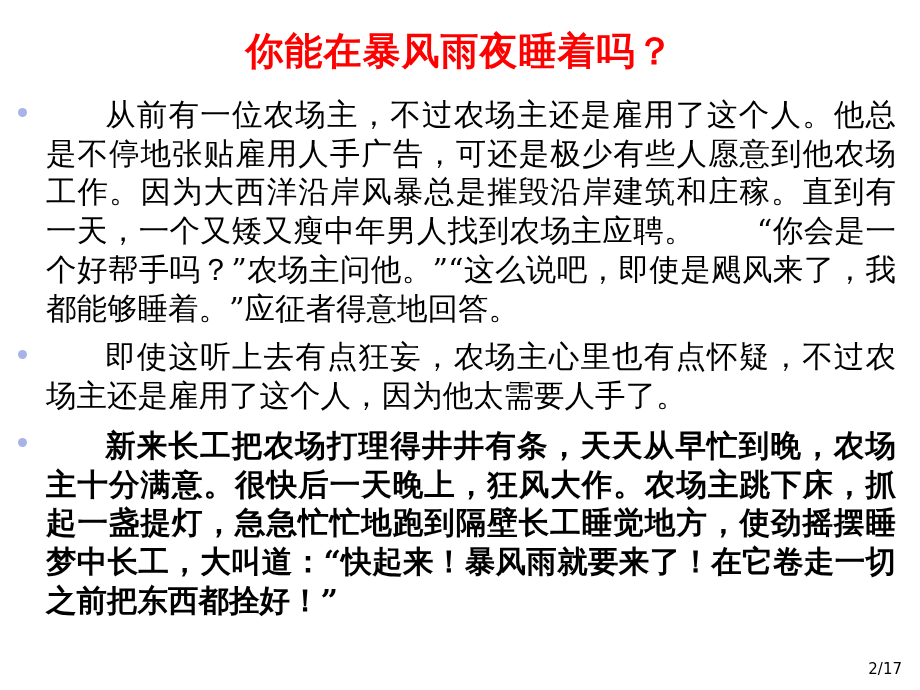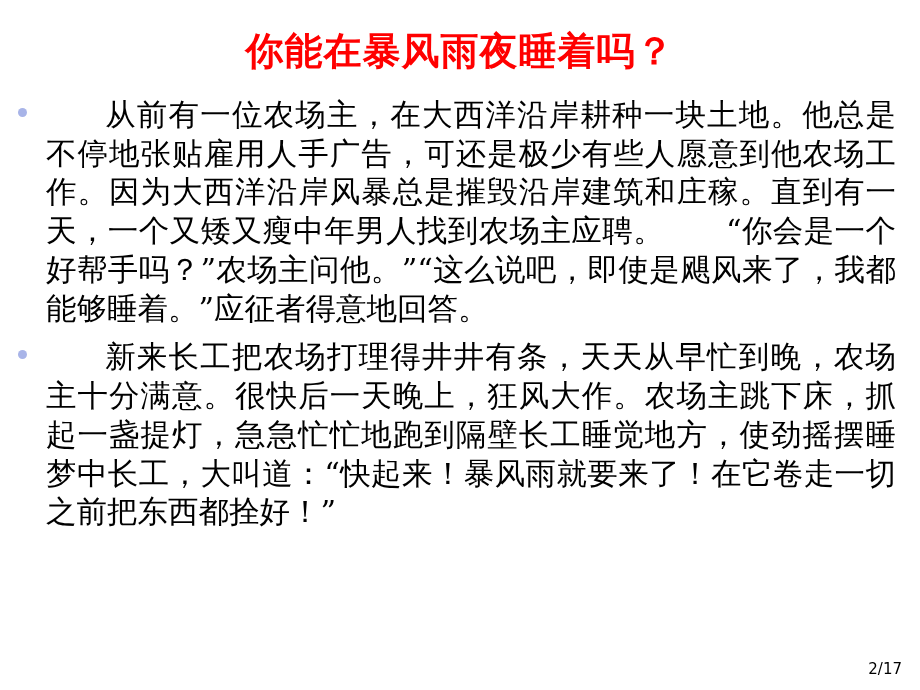--- a/index.html
+++ b/index.html
@@ -61,20 +61,21 @@
     width: 9px;
     height: 9px;
     border-radius: 50%;
     background: #a8b4e8;
   }
   .para.p2 {
     margin-top: 10px;
   }
   .para.p3 {
     margin-top: 10px;
+    font-weight: bold;
   }
   .page-number {
     position: absolute;
     right: 18px;
     bottom: 12px;
     font-size: 15px;
     color: #000000;
     font-family: "DejaVu Sans", sans-serif;
   }
 </style>
@@ -82,23 +83,27 @@
 <body>
 
 <div class="slide">
 
   <div class="title">你能在暴风雨夜睡着吗？</div>
 
   <div class="body-area">
 
     <div class="para p1">
       <span class="bullet"></span>
-      <span class="indent"></span><span>从前有一位农场主，在大西洋沿岸耕种一块土地。他总是不停地张贴雇用人手广告，可还是极少有些人愿意到他农场工作。因为大西洋沿岸风暴总是摧毁沿岸建筑和庄稼。直到有一天，一个又矮又瘦中年男人找到农场主应聘。　　“你会是一个好帮手吗？”农场主问他。”“这么说吧，即使是飓风来了，我都能够睡着。”应征者得意地回答。</span>
+      <span class="indent"></span><span>从前有一位农场主，不过农场主还是雇用了这个人。他总是不停地张贴雇用人手广告，可还是极少有些人愿意到他农场工作。因为大西洋沿岸风暴总是摧毁沿岸建筑和庄稼。直到有一天，一个又矮又瘦中年男人找到农场主应聘。　　“你会是一个好帮手吗？”农场主问他。”“这么说吧，即使是飓风来了，我都能够睡着。”应征者得意地回答。</span>
     </div>
 
+    <div class="para p2">
+      <span class="bullet"></span>
+      <span class="indent"></span><span>即使这听上去有点狂妄，农场主心里也有点怀疑，不过农场主还是雇用了这个人，因为他太需要人手了。</span>
+    </div>
 
     <div class="para p3">
       <span class="bullet"></span>
       <span class="indent"></span><span>新来长工把农场打理得井井有条，天天从早忙到晚，农场主十分满意。很快后一天晚上，狂风大作。农场主跳下床，抓起一盏提灯，急急忙忙地跑到隔壁长工睡觉地方，使劲摇摆睡梦中长工，大叫道：“快起来！暴风雨就要来了！在它卷走一切之前把东西都拴好！”</span>
     </div>
 
   </div>
 
   <div class="page-number">2/17</div>
 

